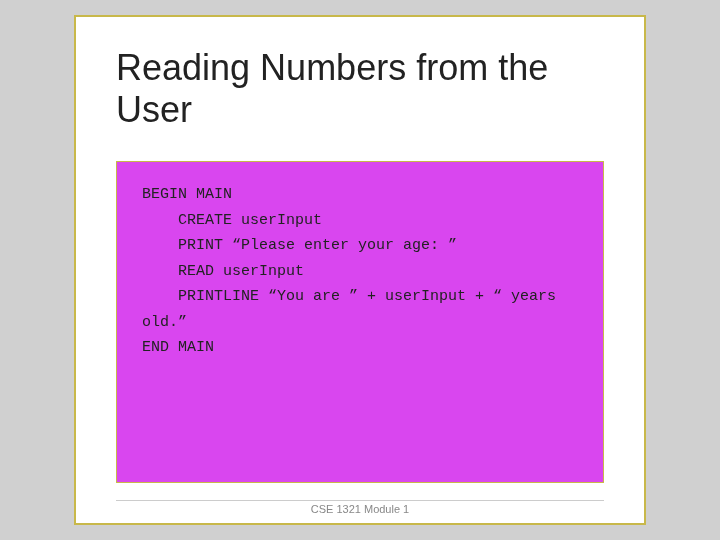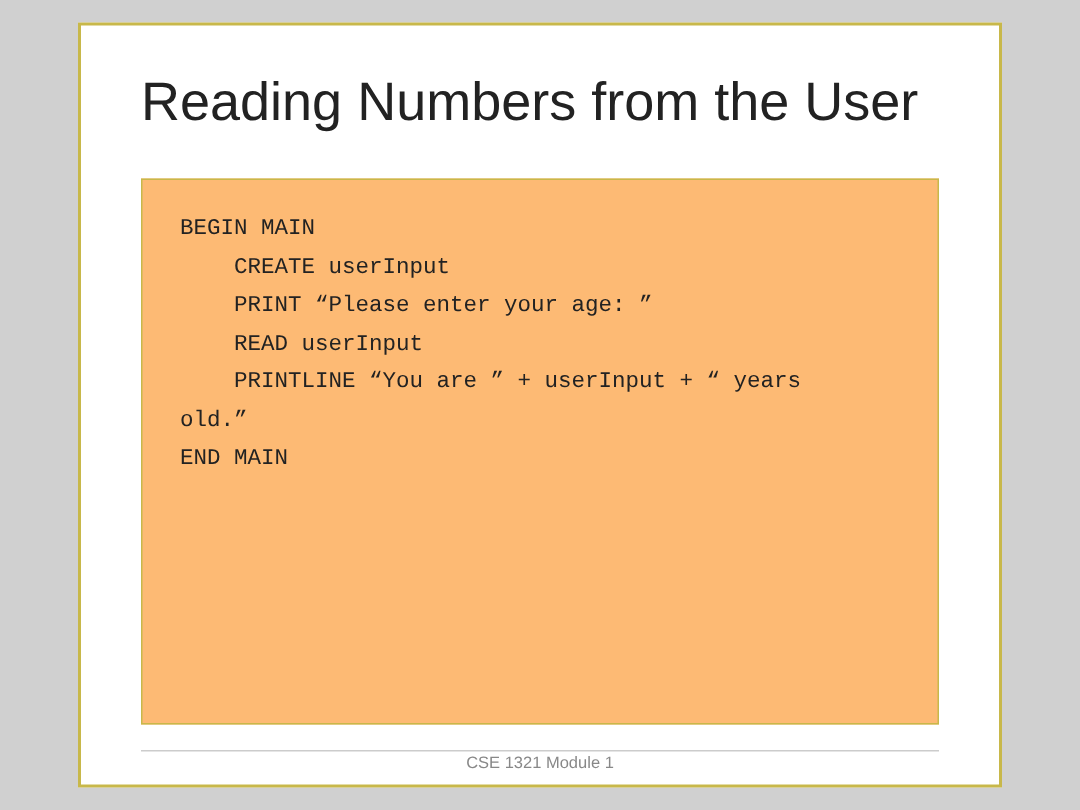--- a/index.html
+++ b/index.html
@@ -12,40 +12,40 @@
       width: 720px;
       height: 540px;
       background: #d0d0d0;
       display: flex;
       align-items: center;
       justify-content: center;
       font-family: Arial, sans-serif;
     }
 
     .slide {
-      width: 616px;
+      width: 572px;
       height: 510px;
       background: #ffffff;
       border: 2px solid #c8b84a;
       position: relative;
       padding: 30px 40px 40px 40px;
       display: flex;
       flex-direction: column;
     }
 
     .slide-title {
       font-size: 36px;
       font-weight: normal;
       color: #222222;
       margin-bottom: 30px;
       font-family: Arial, sans-serif;
     }
 
     .code-container {
-      background: #fdba74;
+      background: #d946ef;
       border: 1px solid #c8b84a;
       padding: 20px 25px;
       flex: 1;
       position: relative;
     }
 
     .code-block {
       font-family: 'Courier New', Courier, monospace;
       font-size: 15px;
       color: #222222;

